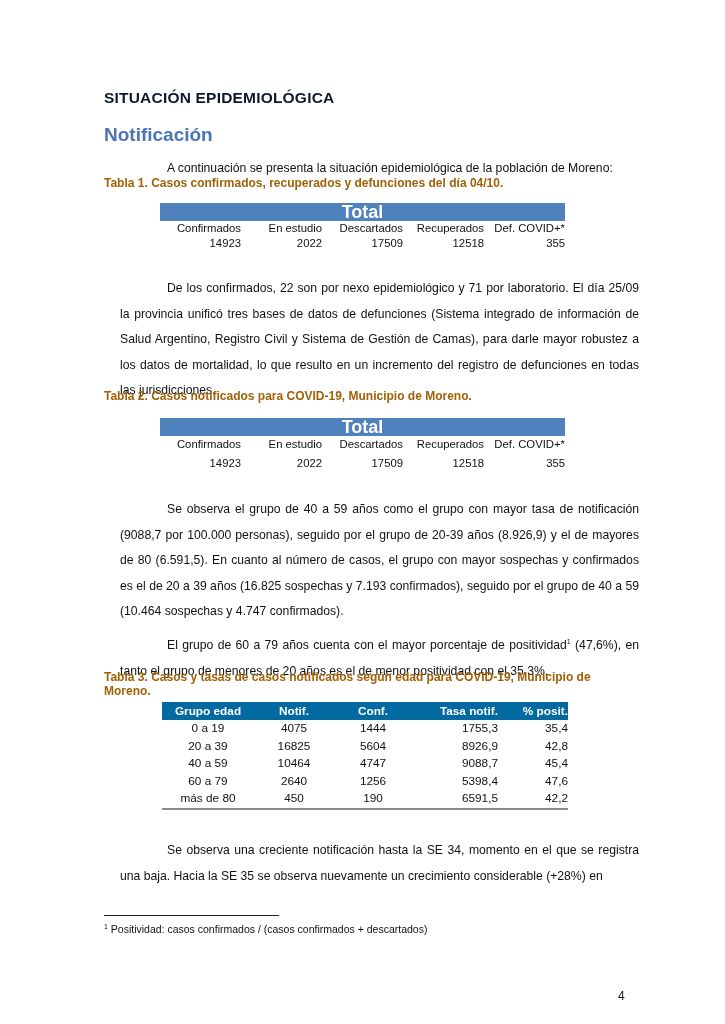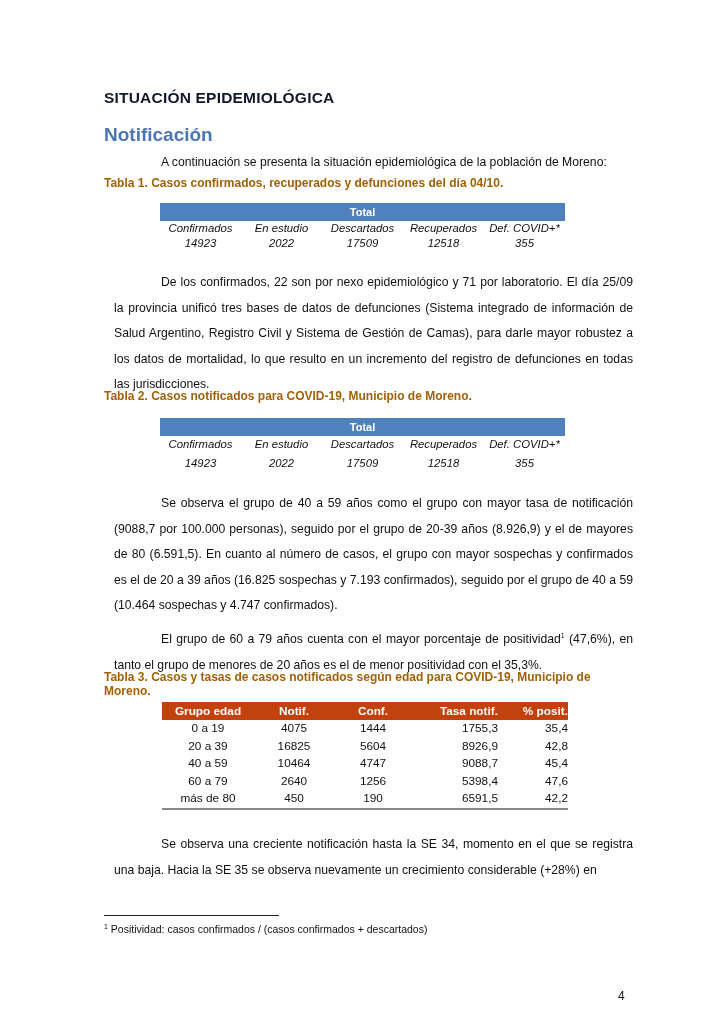--- a/index.html
+++ b/index.html
@@ -3,30 +3,30 @@
   <meta charset="utf-8">
   <style>
     html, body { margin: 0; padding: 0; background: #ffffff; }
     body {
       width: 725px; height: 1024px; position: relative; overflow: hidden;
       font-family: "Liberation Sans", sans-serif; color: #111;
     }
     .page { position: absolute; left: 104px; top: 0; width: 519px; }
     .h1 { position: absolute; top: 89px; left: 0; font-size: 15.5px; font-weight: bold; color: #0f172a; letter-spacing: 0.2px; }
     .h2 { position: absolute; top: 124px; left: 0; font-size: 19px; font-weight: bold; color: #4a76b4; }
-    .p { font-size: 12.2px; line-height: 25.5px; text-align: justify; margin: 10px; }
+    .p { font-size: 12.2px; line-height: 25.5px; text-align: justify; margin: 16px; }
     .indent { text-indent: 47px; }
     .caption { position: absolute; left: 0; font-size: 12px; font-weight: bold; color: #a16207; }
     .abs { position: absolute; left: 0; width: 519px; }
     .tbl-total { position: absolute; left: 56px; width: 405px; font-size: 11.3px; }
-    .tbl-total .head { background: #4f81bd; color: #fff; font-weight: bold; font-size: 11px; text-align: center; height: 18px; line-height: 18px; }
+    .tbl-total .head { background: #4f81bd; color: #fff; font-weight: bold; font-size: 18px; text-align: center; height: 18px; line-height: 18px; }
     .tbl-total .row { display: flex; }
-    .tbl-total .cell { flex: 1; text-align: center; line-height: 15px; font-style: italic; }
+    .tbl-total .cell { flex: 1; text-align: right; line-height: 15px; }
     .tbl-age { position: absolute; left: 58px; width: 406px; top: 702px; font-size: 11.8px; border-bottom: 2px solid #8a8a8a; }
-    .tbl-age .hrow { display: flex; background: #c2410c; color: #fff; font-weight: bold; height: 18px; line-height: 18px; }
+    .tbl-age .hrow { display: flex; background: #0369a1; color: #fff; font-weight: bold; height: 18px; line-height: 18px; }
     .tbl-age .row { display: flex; height: 17.5px; line-height: 17.5px; }
     .tbl-age .c0 { width: 92px; text-align: center; }
     .tbl-age .c1 { width: 80px; text-align: center; }
     .tbl-age .c2 { width: 78px; text-align: center; }
     .tbl-age .c3 { width: 86px; text-align: right; }
     .tbl-age .c4 { width: 70px; text-align: right; }
     sup { font-size: 7px; vertical-align: super; line-height: 0; }
     .fn-rule { position: absolute; left: 0; top: 915px; width: 175px; height: 1px; background: #222; }
     .fn { position: absolute; left: 0; top: 923px; font-size: 10.5px; }
     .pagenum { position: absolute; left: 618px; top: 989px; font-size: 12px; }

